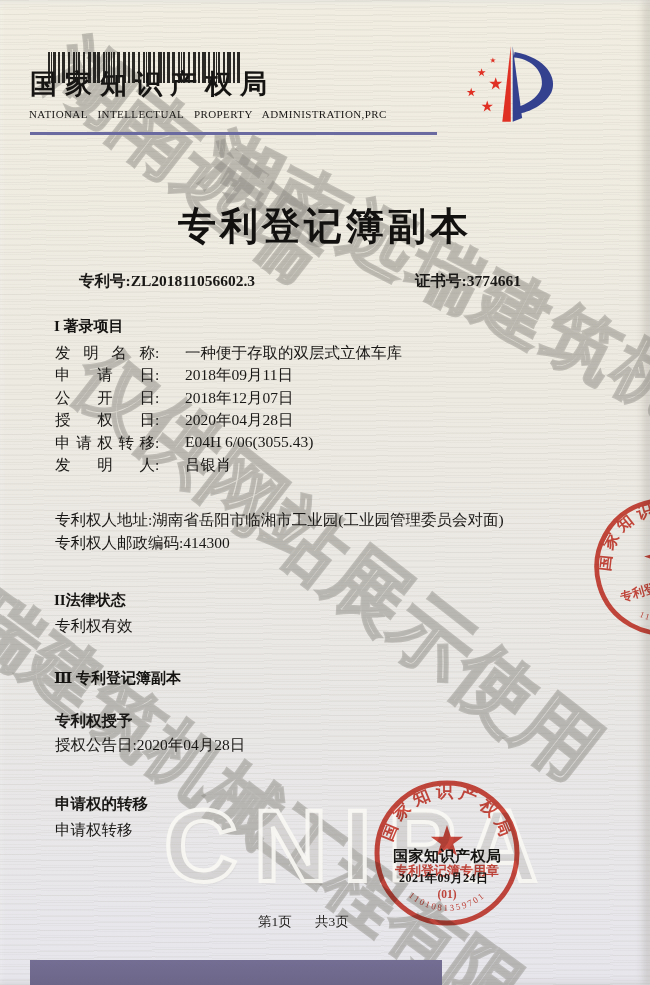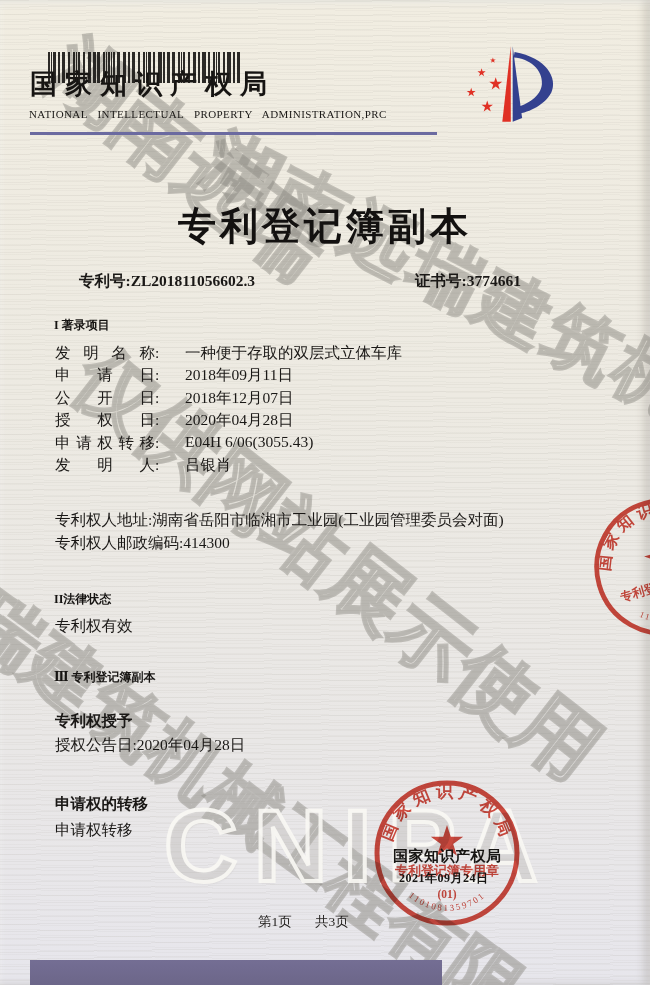--- a/index.html
+++ b/index.html
@@ -45,21 +45,21 @@
   .logo{position:absolute;left:458px;top:36px;width:132px;height:128px;}
 
   
   .doc-title{position:absolute;left:0;top:201px;width:650px;text-align:center;
       font-size:38px;font-weight:700;letter-spacing:4px;color:#131110;}
   .meta-row{position:absolute;left:0;top:271px;width:650px;font-size:15.5px;font-weight:700;color:#1a1816;}
   .meta-patent{position:absolute;left:55px;top:0;margin-left:24px;}
   .meta-cert{position:absolute;left:415px;top:0;}
 
   
-  .sec-head{position:absolute;left:54px;font-size:12px;font-weight:700;color:#161412;}
+  .sec-head{position:absolute;left:54px;font-size:15px;font-weight:700;color:#161412;}
   .frow{position:absolute;left:55px;font-size:15.5px;color:#1a1816;font-weight:500;}
   .flabel{display:inline-block;width:100px;text-align:justify;text-align-last:justify;}
   .fvalue{position:absolute;left:130px;white-space:nowrap;}
   .pline{position:absolute;left:55px;font-size:15.5px;color:#1a1816;font-weight:500;white-space:nowrap;}
   .bold{font-weight:700;}
 
   
   .seal{position:absolute;opacity:.88;mix-blend-mode:multiply;}
   .seal-bottom{left:372px;top:778px;width:150px;height:150px;}
   .seal-right{left:592px;top:496px;width:142px;height:142px;transform:rotate(-16deg);}

